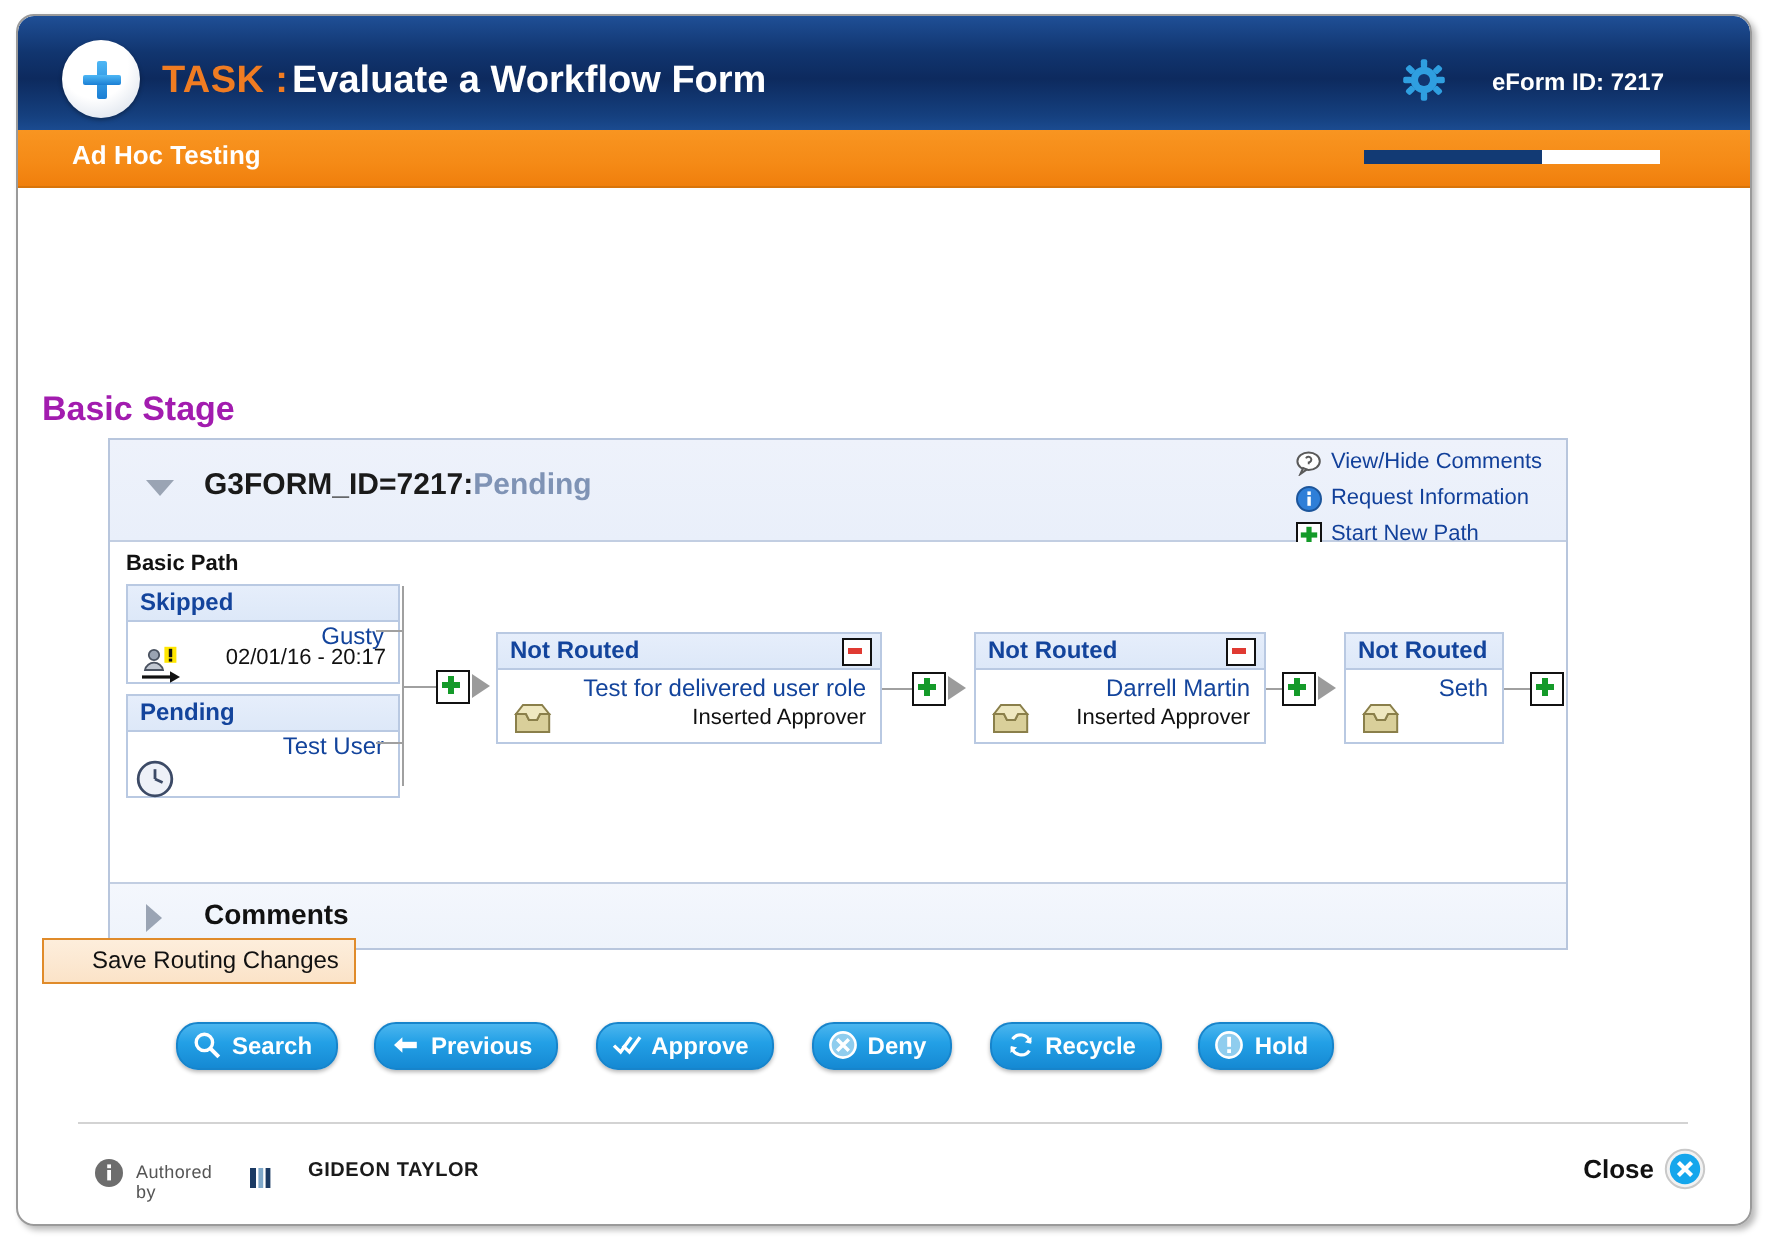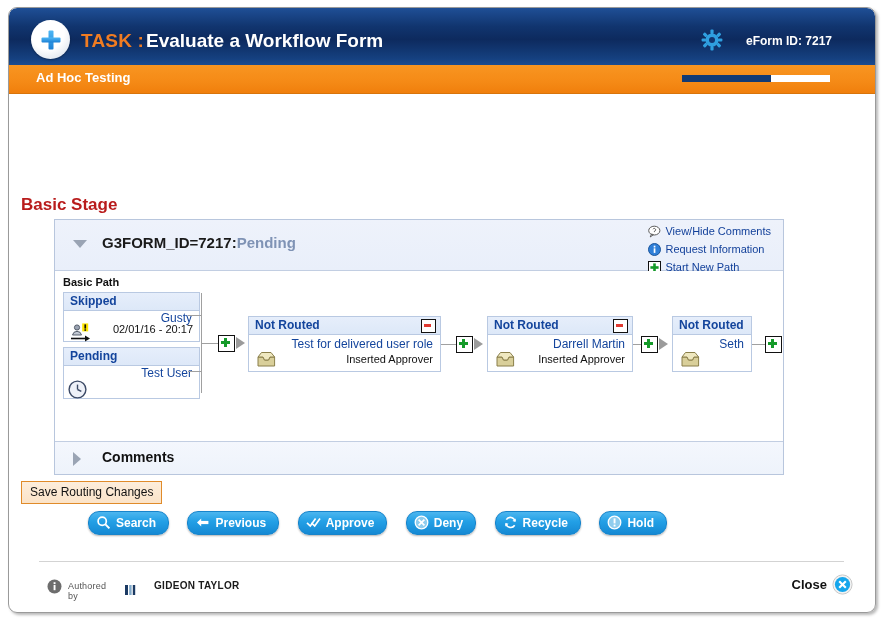--- a/index.html
+++ b/index.html
@@ -82,21 +82,21 @@
   .progress{
     position:absolute;left:673px;top:10px;width:148px;height:7px;background:#ffffff;
   }
   .progress-fill{height:7px;background:#123a74;}
   
   .content{
     position:absolute;left:0;top:86px;width:866px;height:517px;
   }
   .stage-title{
     position:absolute;left:12px;top:101px;
-    font-size:17px;font-weight:bold;color:#b91c1c;
+    font-size:17px;font-weight:bold;color:#a21caf;
   }
   
   .panel{
     position:absolute;left:45px;top:125px;width:728px;
     border:1px solid #b8c6dd;background:#ffffff;
   }
   .panel-head{
     position:relative;height:50px;
     background:linear-gradient(180deg,#eef2fb 0%,#e9effa 100%);
     border-bottom:1px solid #c2cee2;
@@ -172,22 +172,22 @@
   .comments-row{
     position:relative;height:32px;border-top:1px solid #c2cee2;
     background:linear-gradient(180deg,#f4f7fd 0%,#eef3fb 100%);
   }
   .comments-row .disclose{left:18px;top:10px;}
   .comments-label{
     position:absolute;left:47px;top:7px;font-size:14px;font-weight:bold;color:#111;
   }
   
   .save-btn{
-    position:absolute;left:12px;top:387px;
-    padding:3px 8px 4px 8px;font-size:12px;color:#111;
+    position:absolute;left:12px;top:375px;
+    padding:3px 8px 4px 24px;font-size:12px;color:#111;
     background:linear-gradient(180deg,#fdeedc 0%,#fbe3c8 100%);
     border:1px solid #e08b2a;cursor:pointer;
   }
   
   .actions{position:absolute;left:43px;top:417px;padding-left:36px;}
   .abtn{
     position:relative;display:inline-block;height:22px;line-height:22px;
     border-radius:11px;color:#ffffff;font-size:12px;font-weight:bold;
     background:linear-gradient(180deg,#4cb6ef 0%,#23a0e6 42%,#1589d3 100%);
     border:1px solid #1784cb;

